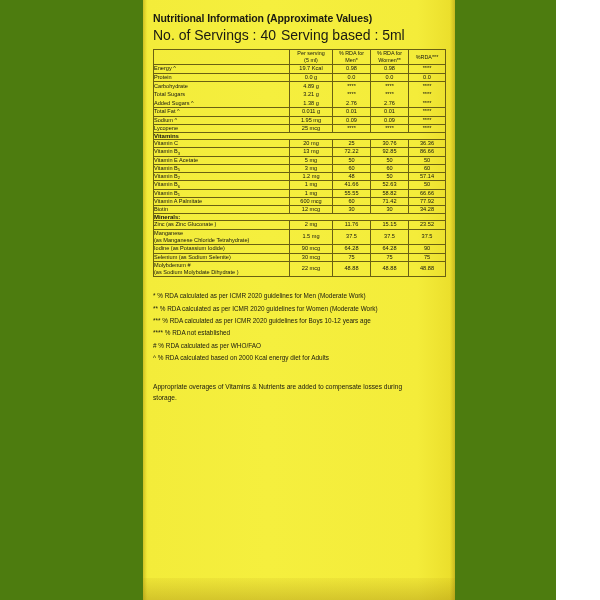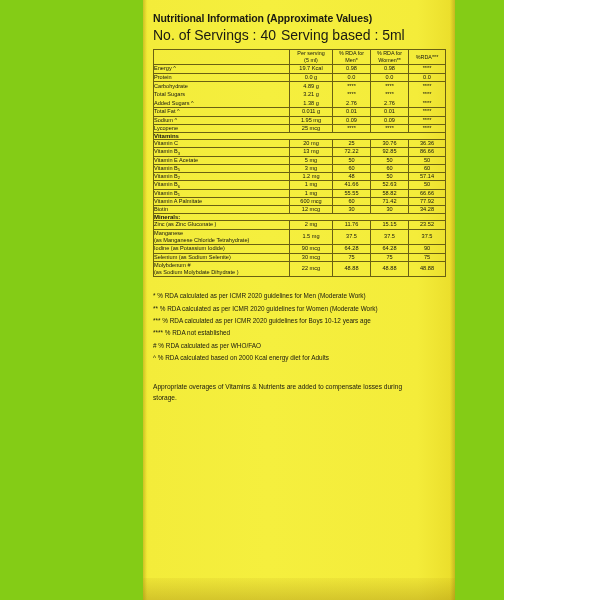--- a/index.html
+++ b/index.html
@@ -2,23 +2,23 @@
 <html><head>
 <meta charset="utf-8">
 <style>
   html, body {
     margin: 0;
     padding: 0;
     background: #ffffff;
   }
   #canvas {
     position: relative;
-    width: 504px;
+    width: 556px;
     height: 600px;
-    background: #84cc16;
+    background: #4d7c0f;
     overflow: hidden;
     font-family: "Liberation Sans", sans-serif;
   }
   
   #label-panel {
     position: absolute;
     left: 143px;
     top: 0px;
     width: 312px;
     height: 600px;

